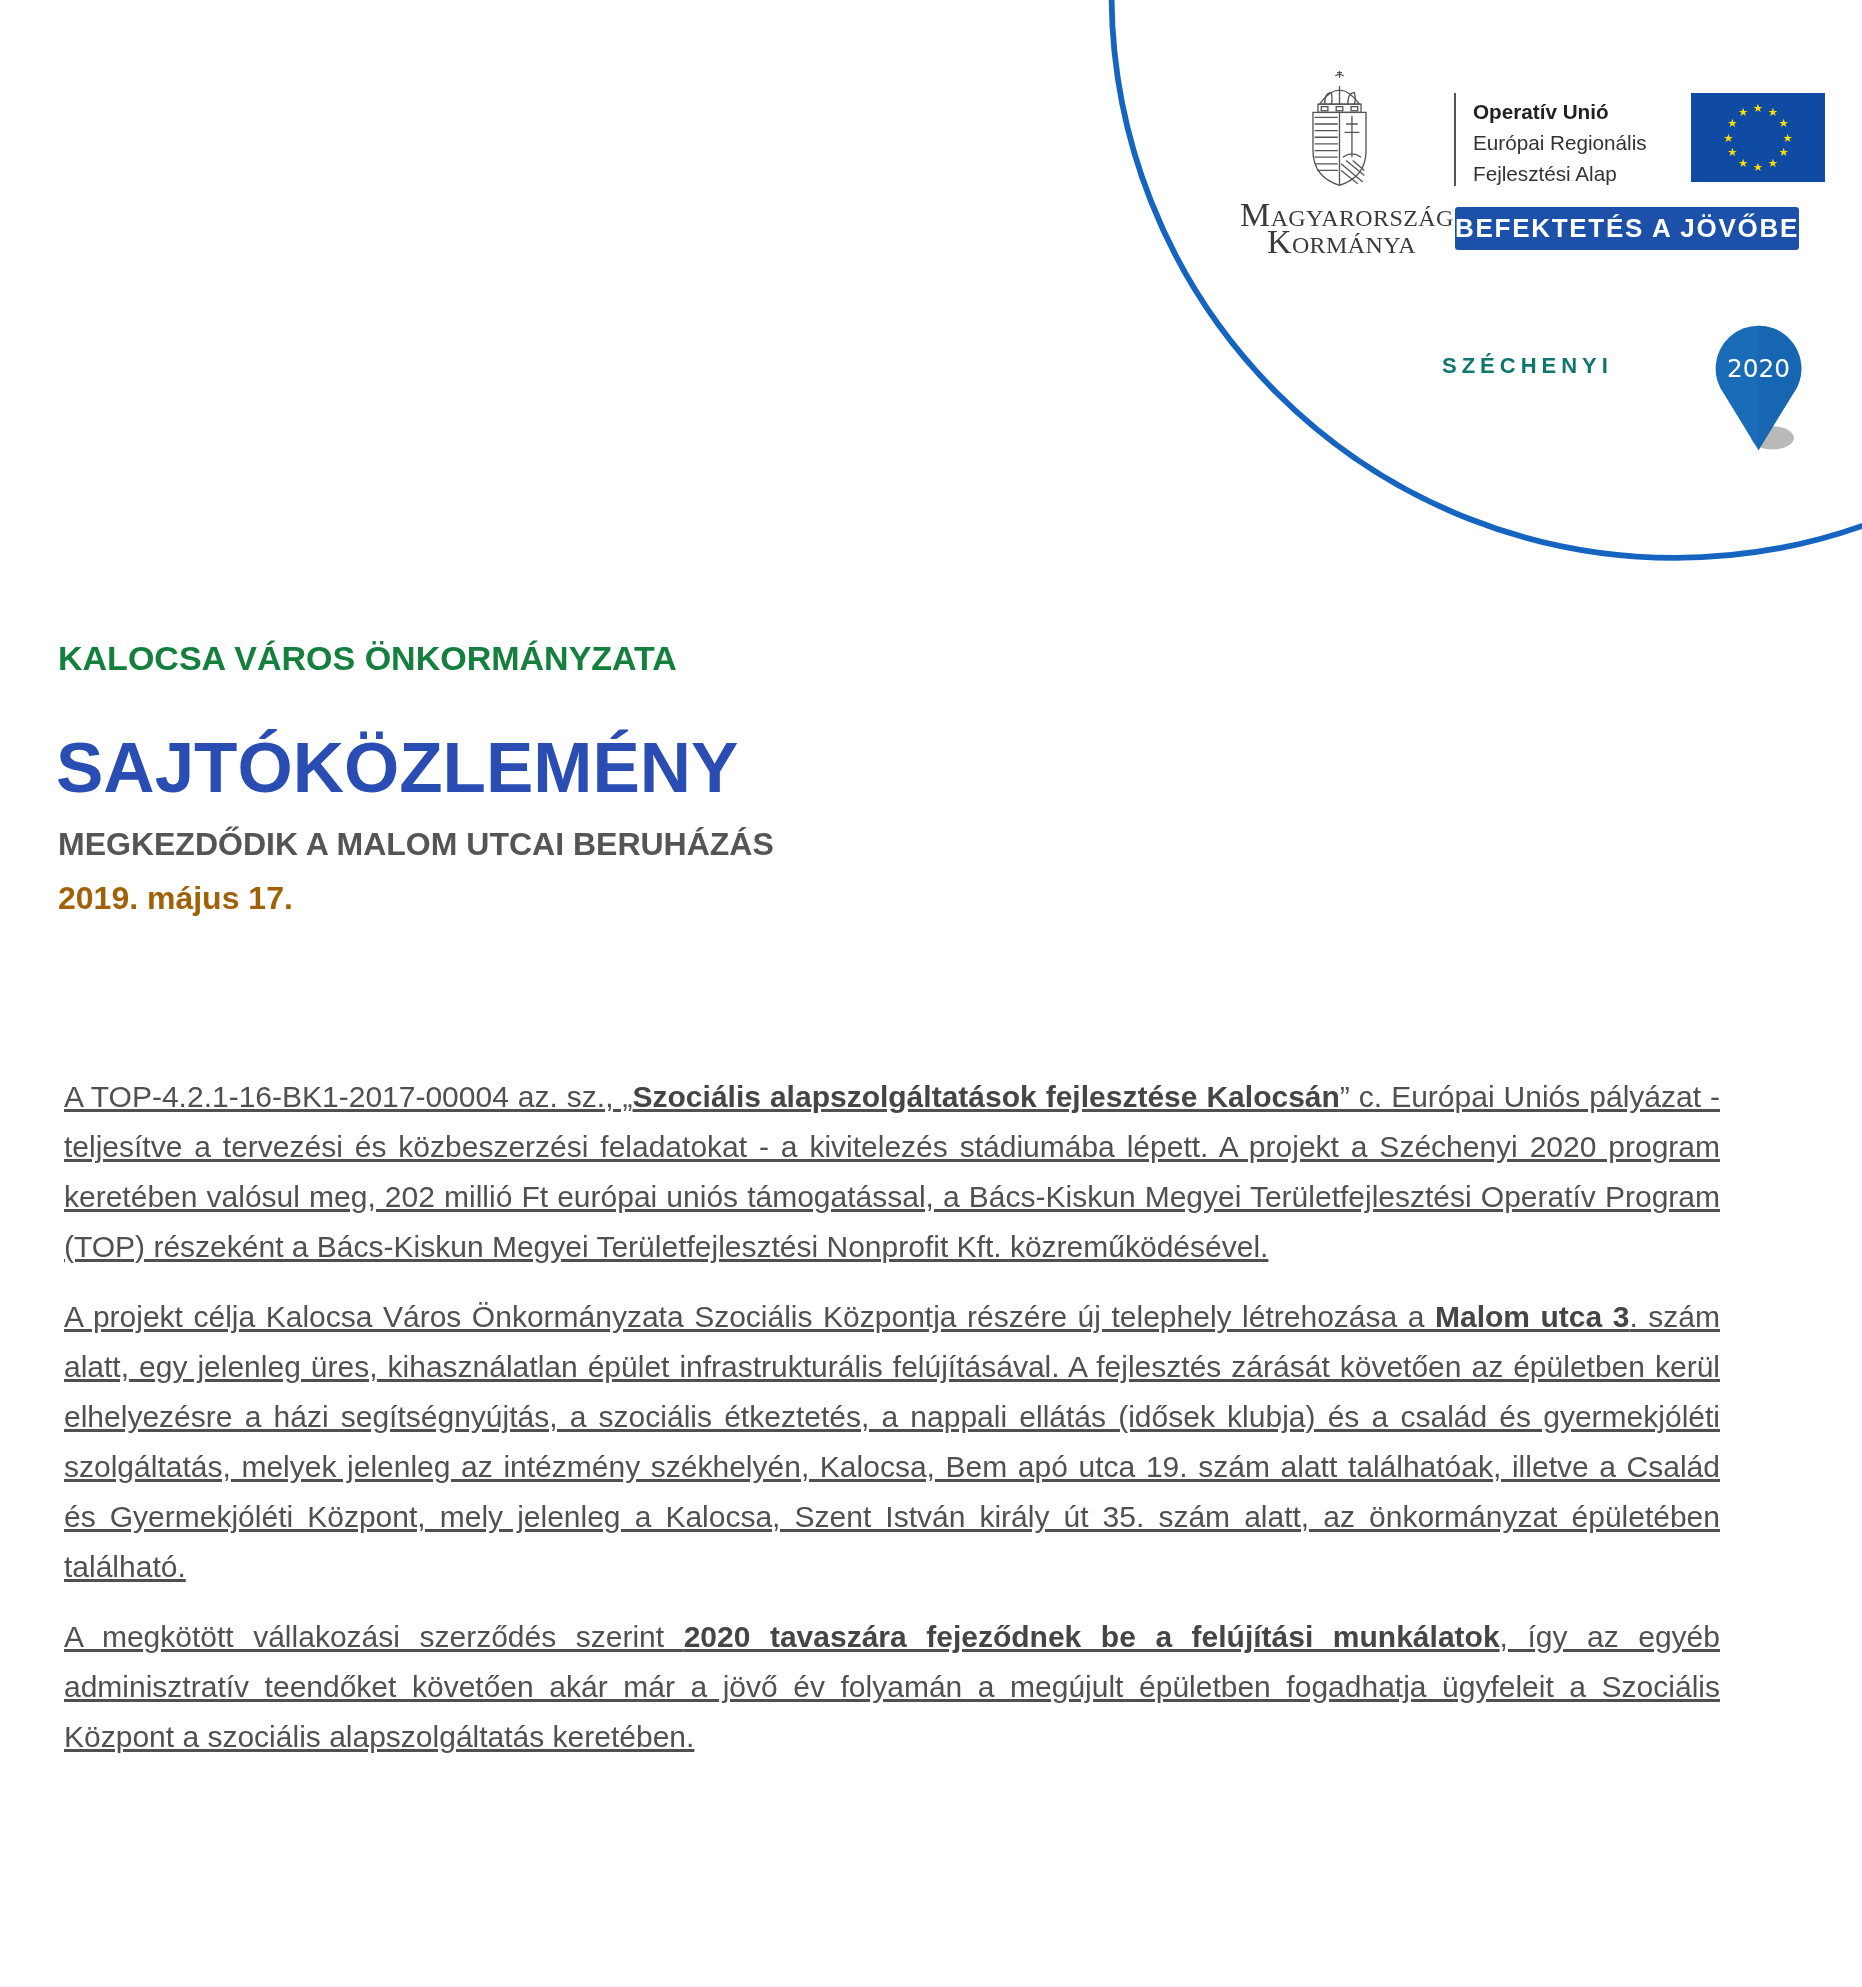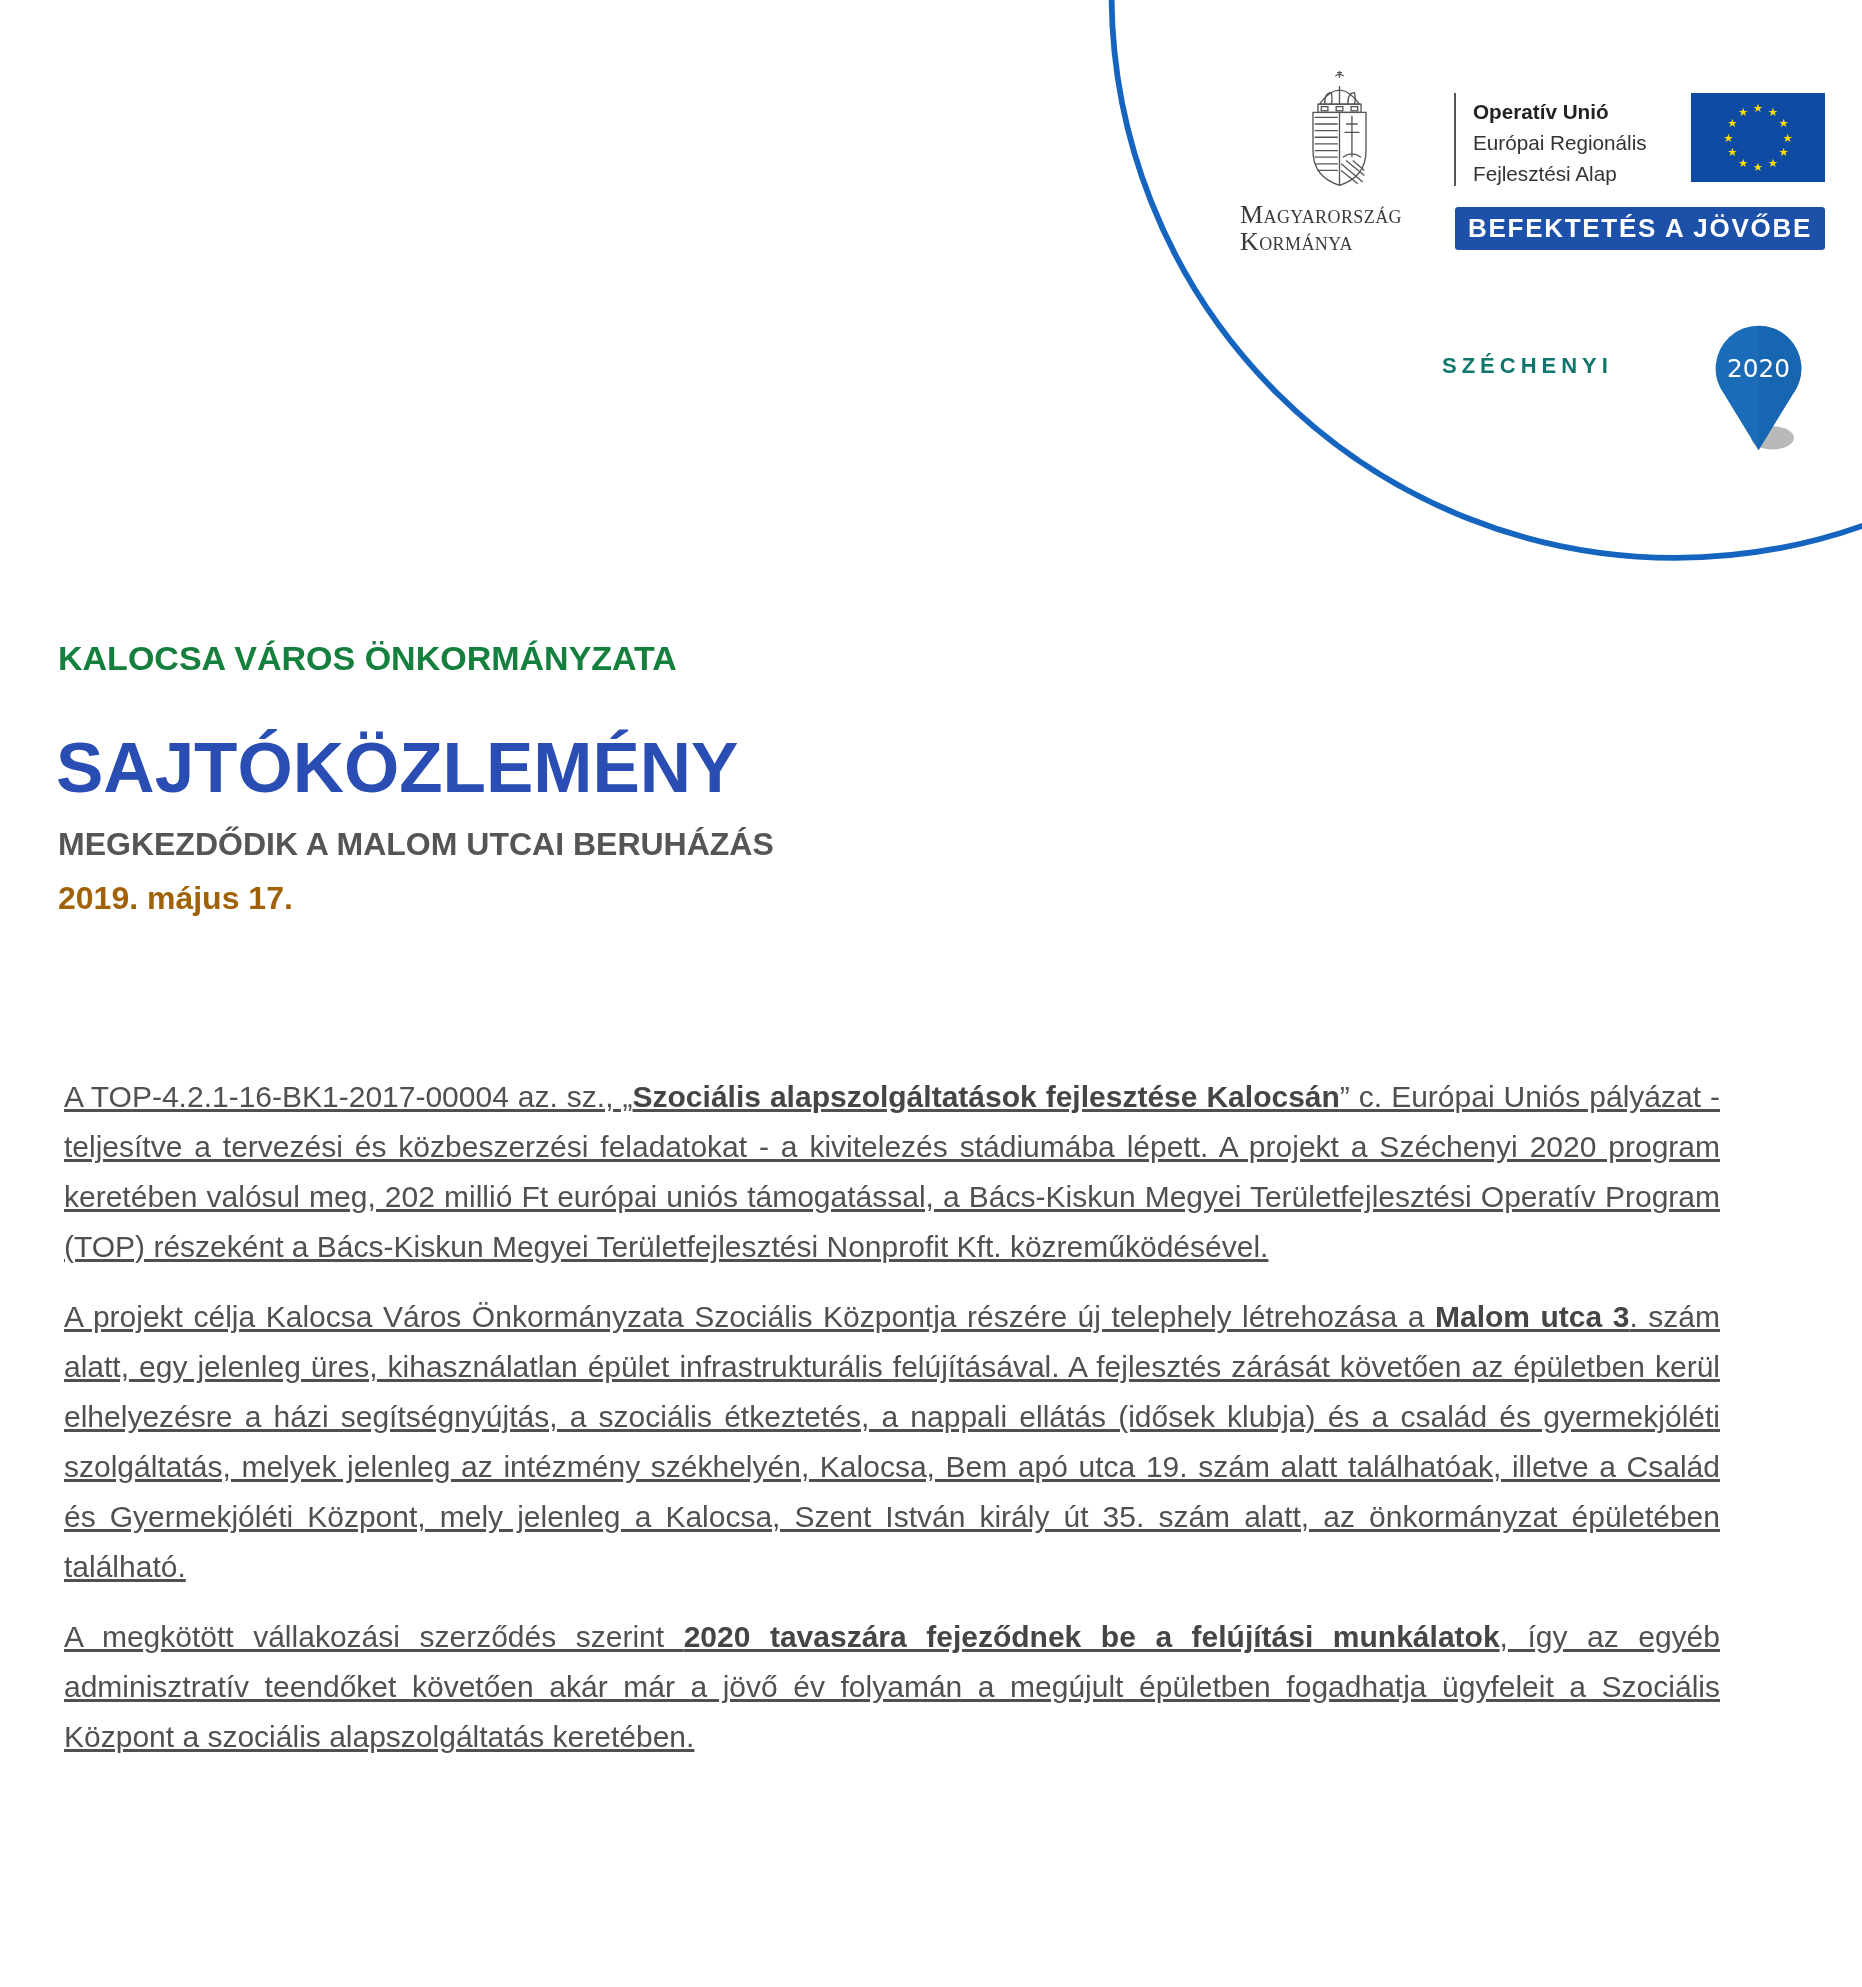--- a/index.html
+++ b/index.html
@@ -1,26 +1,26 @@
 <!DOCTYPE html>
 <html style="font-size:13.2px"><head>
 <meta charset="utf-8">
 <style>
   html, body { margin:0; padding:0; background:#ffffff; }
   body { width:1862px; height:1988px; position:relative; overflow:hidden; font-family:"Liberation Sans", sans-serif; }
   .arc { position:absolute; left:0; top:0; width:1862px; height:595px; pointer-events:none; }
   .abs { position:absolute; }
 
   .coat { left:1308px; top:71px; width:63px; height:116px; }
-  .gov-text { left:1240px; top:202px; width:203px; font-family:"Liberation Serif", serif; font-variant:small-caps; color:#3a3a3a; font-size:26px; line-height:26.5px; letter-spacing:0.4px; }
+  .gov-text { left:1240px; top:202px; width:203px; text-align:center; font-family:"Liberation Serif", serif; font-variant:small-caps; color:#3a3a3a; font-size:34px; line-height:26.5px; letter-spacing:0.4px; }
   .eu-divider { left:1454px; top:93px; width:1.7px; height:93px; background:#555; }
   .eu-text { left:1473px; top:96px; color:#333; font-size:20.7px; line-height:31px; }
   .eu-text .b { font-weight:bold; color:#222; }
   .eu-flag { left:1691px; top:93px; width:134px; height:89px; background:#0f4aa3; }
-  .banner { left:1455px; top:207px; width:370px; height:43px; background:#1d50a8; border-radius:3.3px; color:#fff; font-weight:bold; font-size:26px; line-height:43px; text-align:center; letter-spacing:1.7px; }
+  .banner { left:1455px; top:207px; width:344px; height:43px; background:#1d50a8; border-radius:3.3px; color:#fff; font-weight:bold; font-size:26px; line-height:43px; text-align:center; letter-spacing:1.7px; }
   .szechenyi { left:1442px; top:346px; color:#0f766e; font-weight:bold; font-size:22px; letter-spacing:5px; line-height:40px; }
   .pin { left:1713px; top:324px; width:91px; height:132px; }
 
   .org { left:58px; top:638px; font-size:34px; font-weight:bold; color:#15803d; line-height:40px; white-space:nowrap; }
   .title { left:56px; top:739px; font-size:71px; font-weight:bold; color:#2a4db3; line-height:58px; white-space:nowrap; }
   .subtitle { left:58px; top:825px; font-size:32px; font-weight:bold; color:#555555; line-height:38px; white-space:nowrap;text-align:right; }
   .date { left:58px; top:879px; font-size:32px; font-weight:bold; color:#a16207; line-height:38px; white-space:nowrap; }
 
   .body { left:64px; top:1072px; width:1656px; color:#505050; font-size:30px; line-height:50px; text-align:justify;text-decoration:underline; }
   .body p { margin:0 0 20px 0; }

